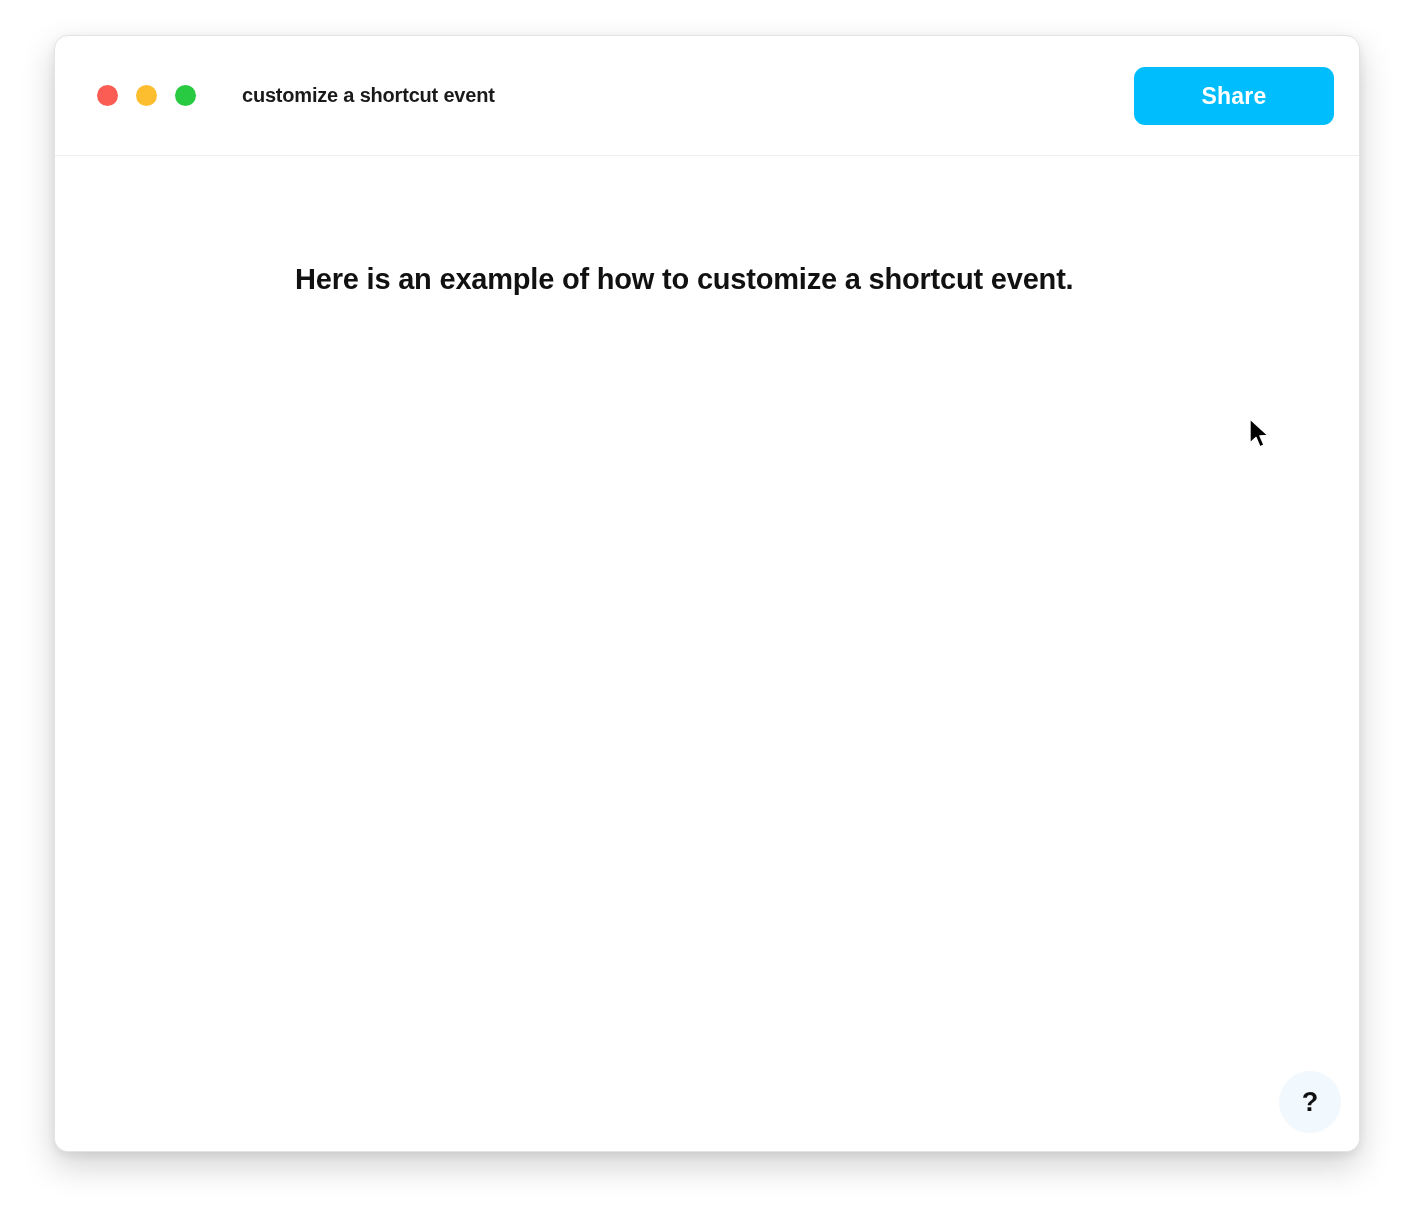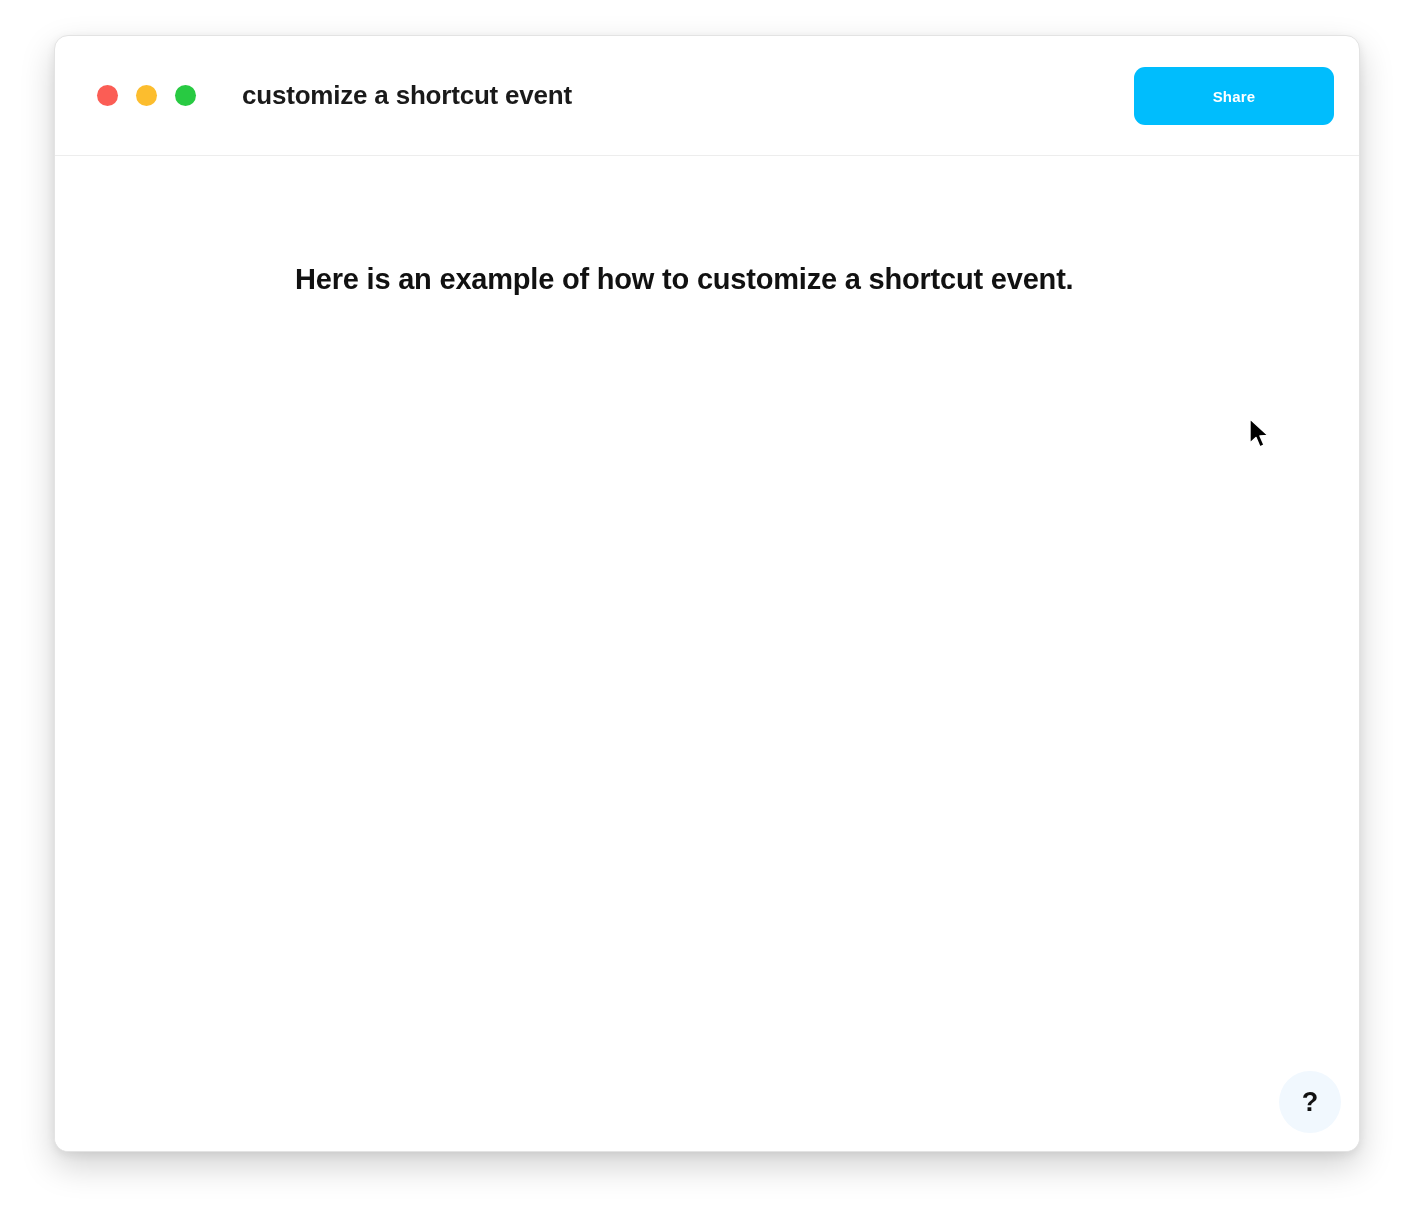--- a/index.html
+++ b/index.html
@@ -55,39 +55,39 @@
     height: 21px;
     border-radius: 50%;
     display: block;
   }
   .light.red { background: #fb5d55; }
   .light.yellow { background: #fcbd2e; }
   .light.green { background: #28ca42; }
 
   .window-title {
     margin-left: 46px;
-    font-size: 26px;
+    font-size: 20px;
     font-weight: 700;
     color: #1a1a1a;
     letter-spacing: -0.2px;
     white-space: nowrap;
   }
 
   .share-button {
     position: absolute;
     right: 25px;
     top: 31px;
     width: 200px;
     height: 58px;
     background: #00bdfd;
     border: none;
     border-radius: 11px;
     color: #ffffff;
     font-family: "Liberation Sans", sans-serif;
-    font-size: 15px;
+    font-size: 23px;
     font-weight: 700;
     letter-spacing: 0.2px;
     cursor: pointer;
     display: flex;
     align-items: center;
     justify-content: center;
   }
 
   .content {
     position: relative;

